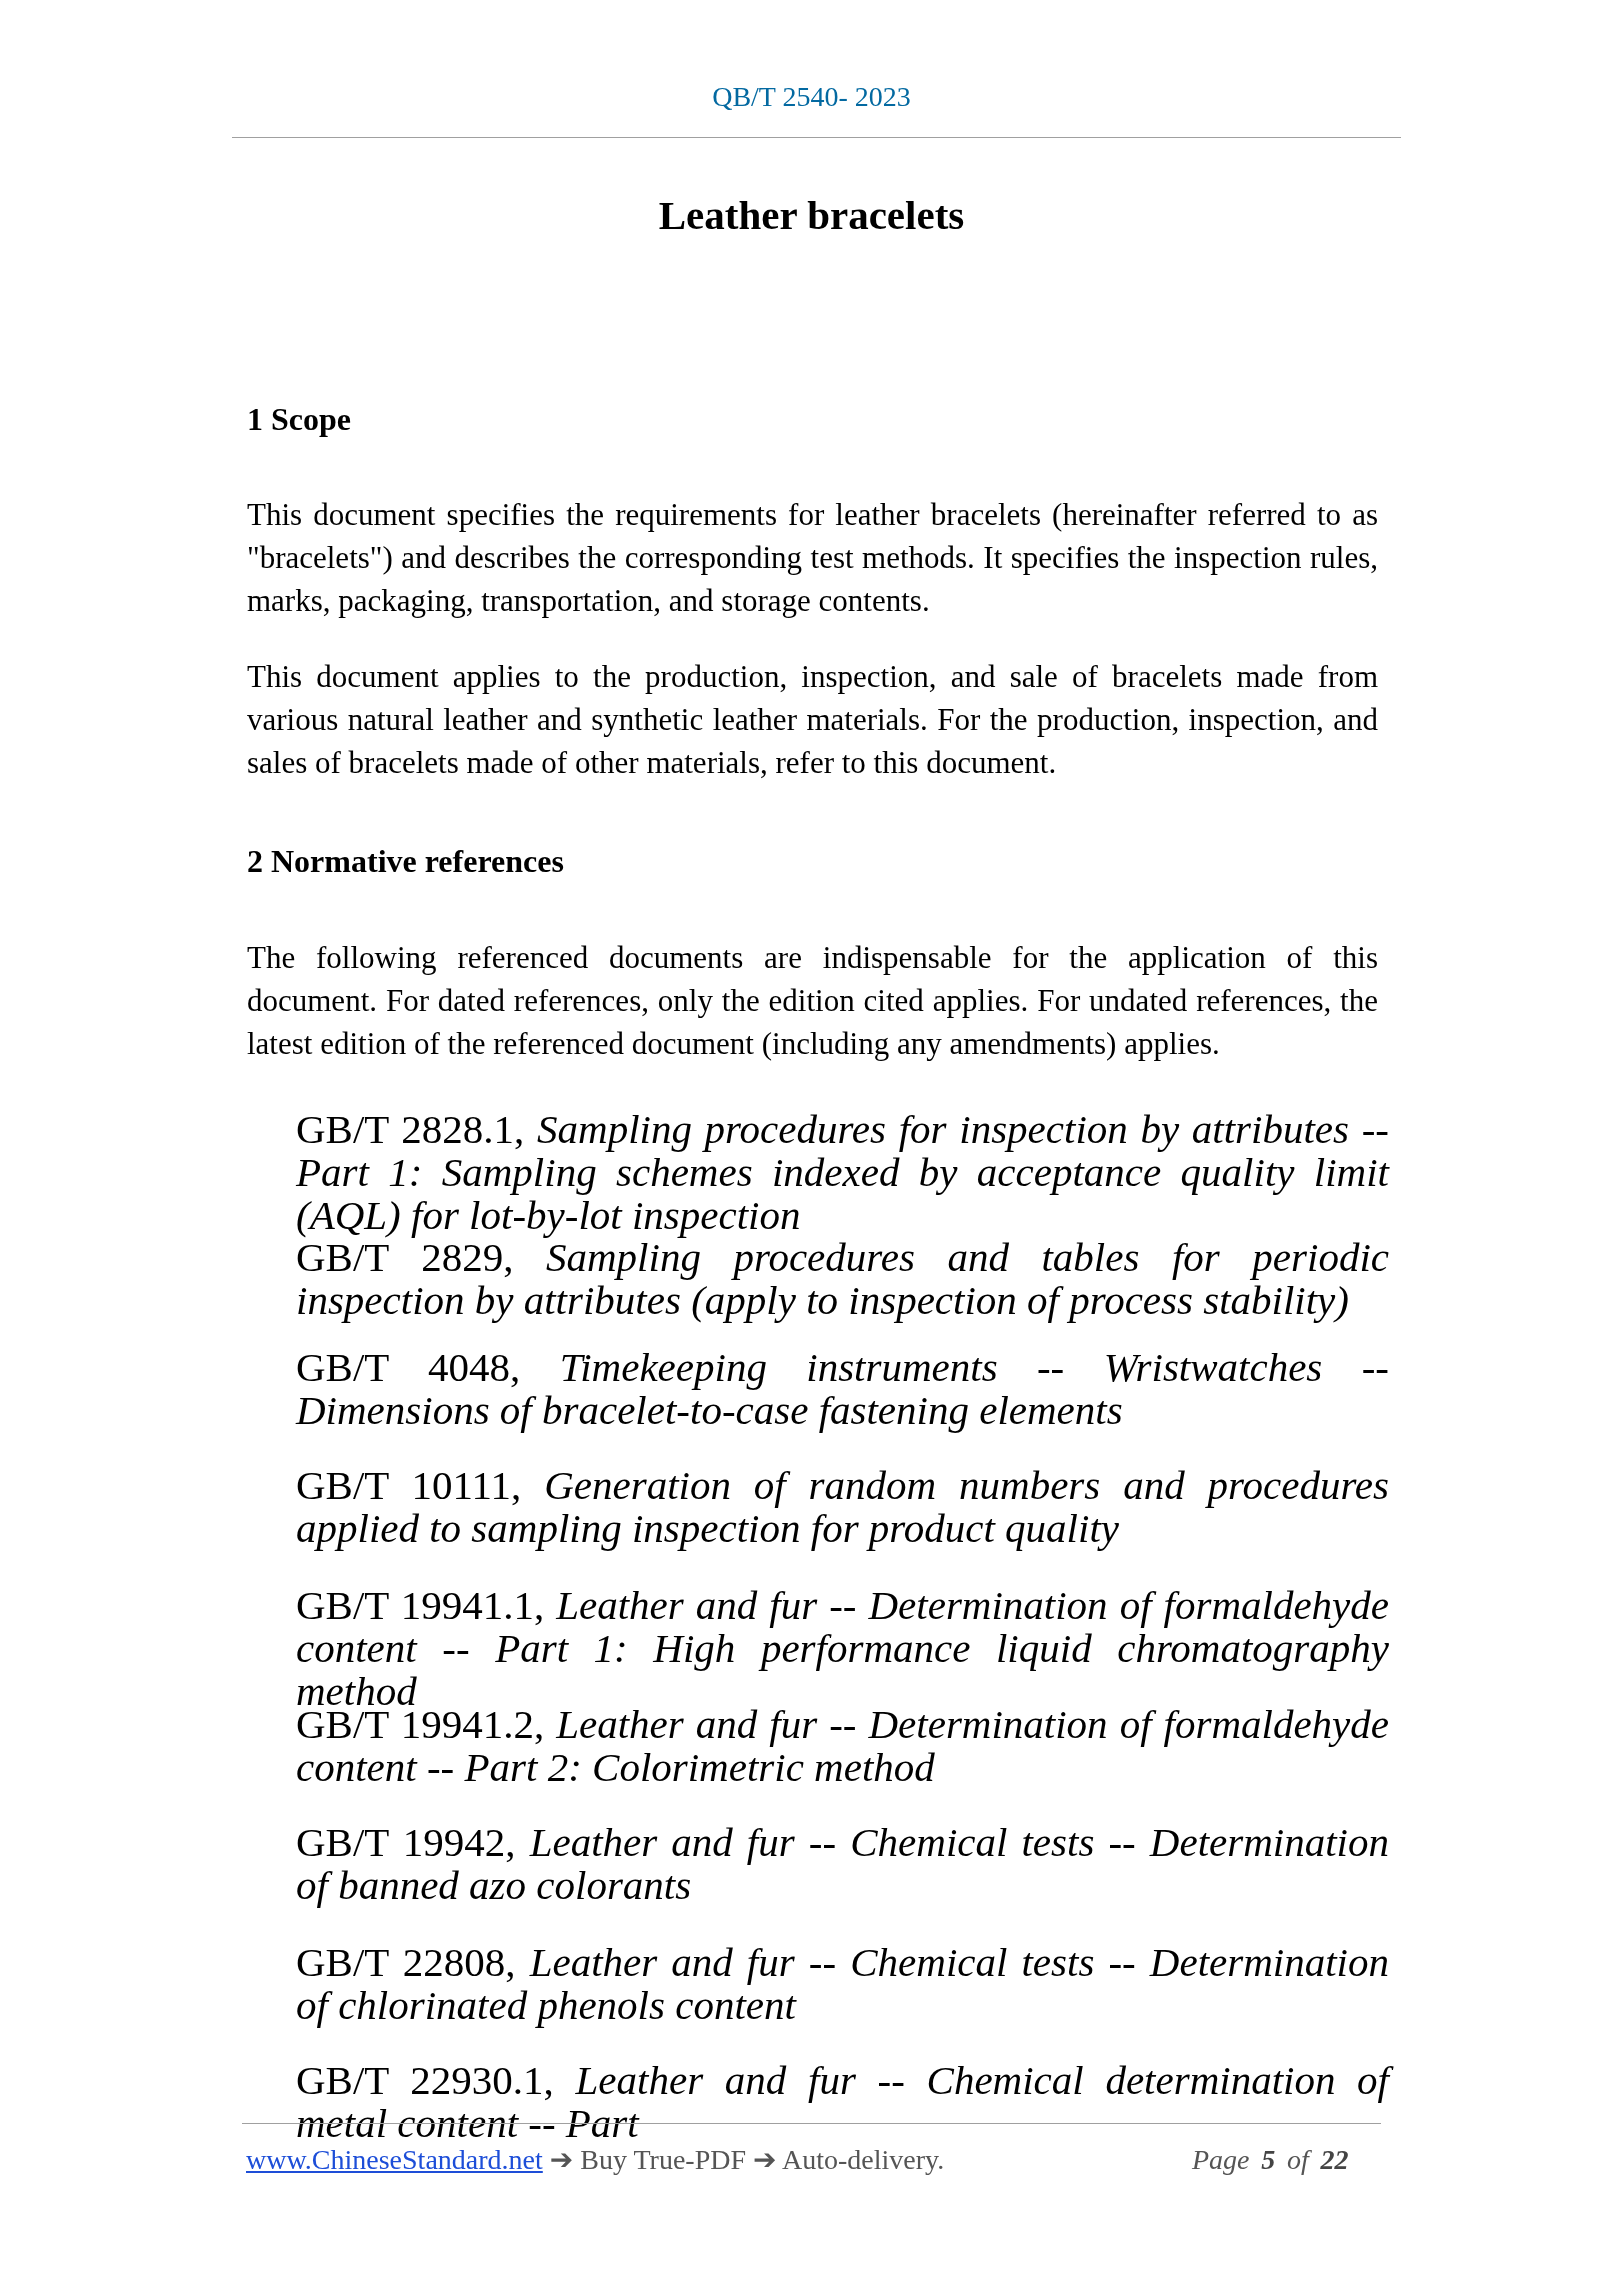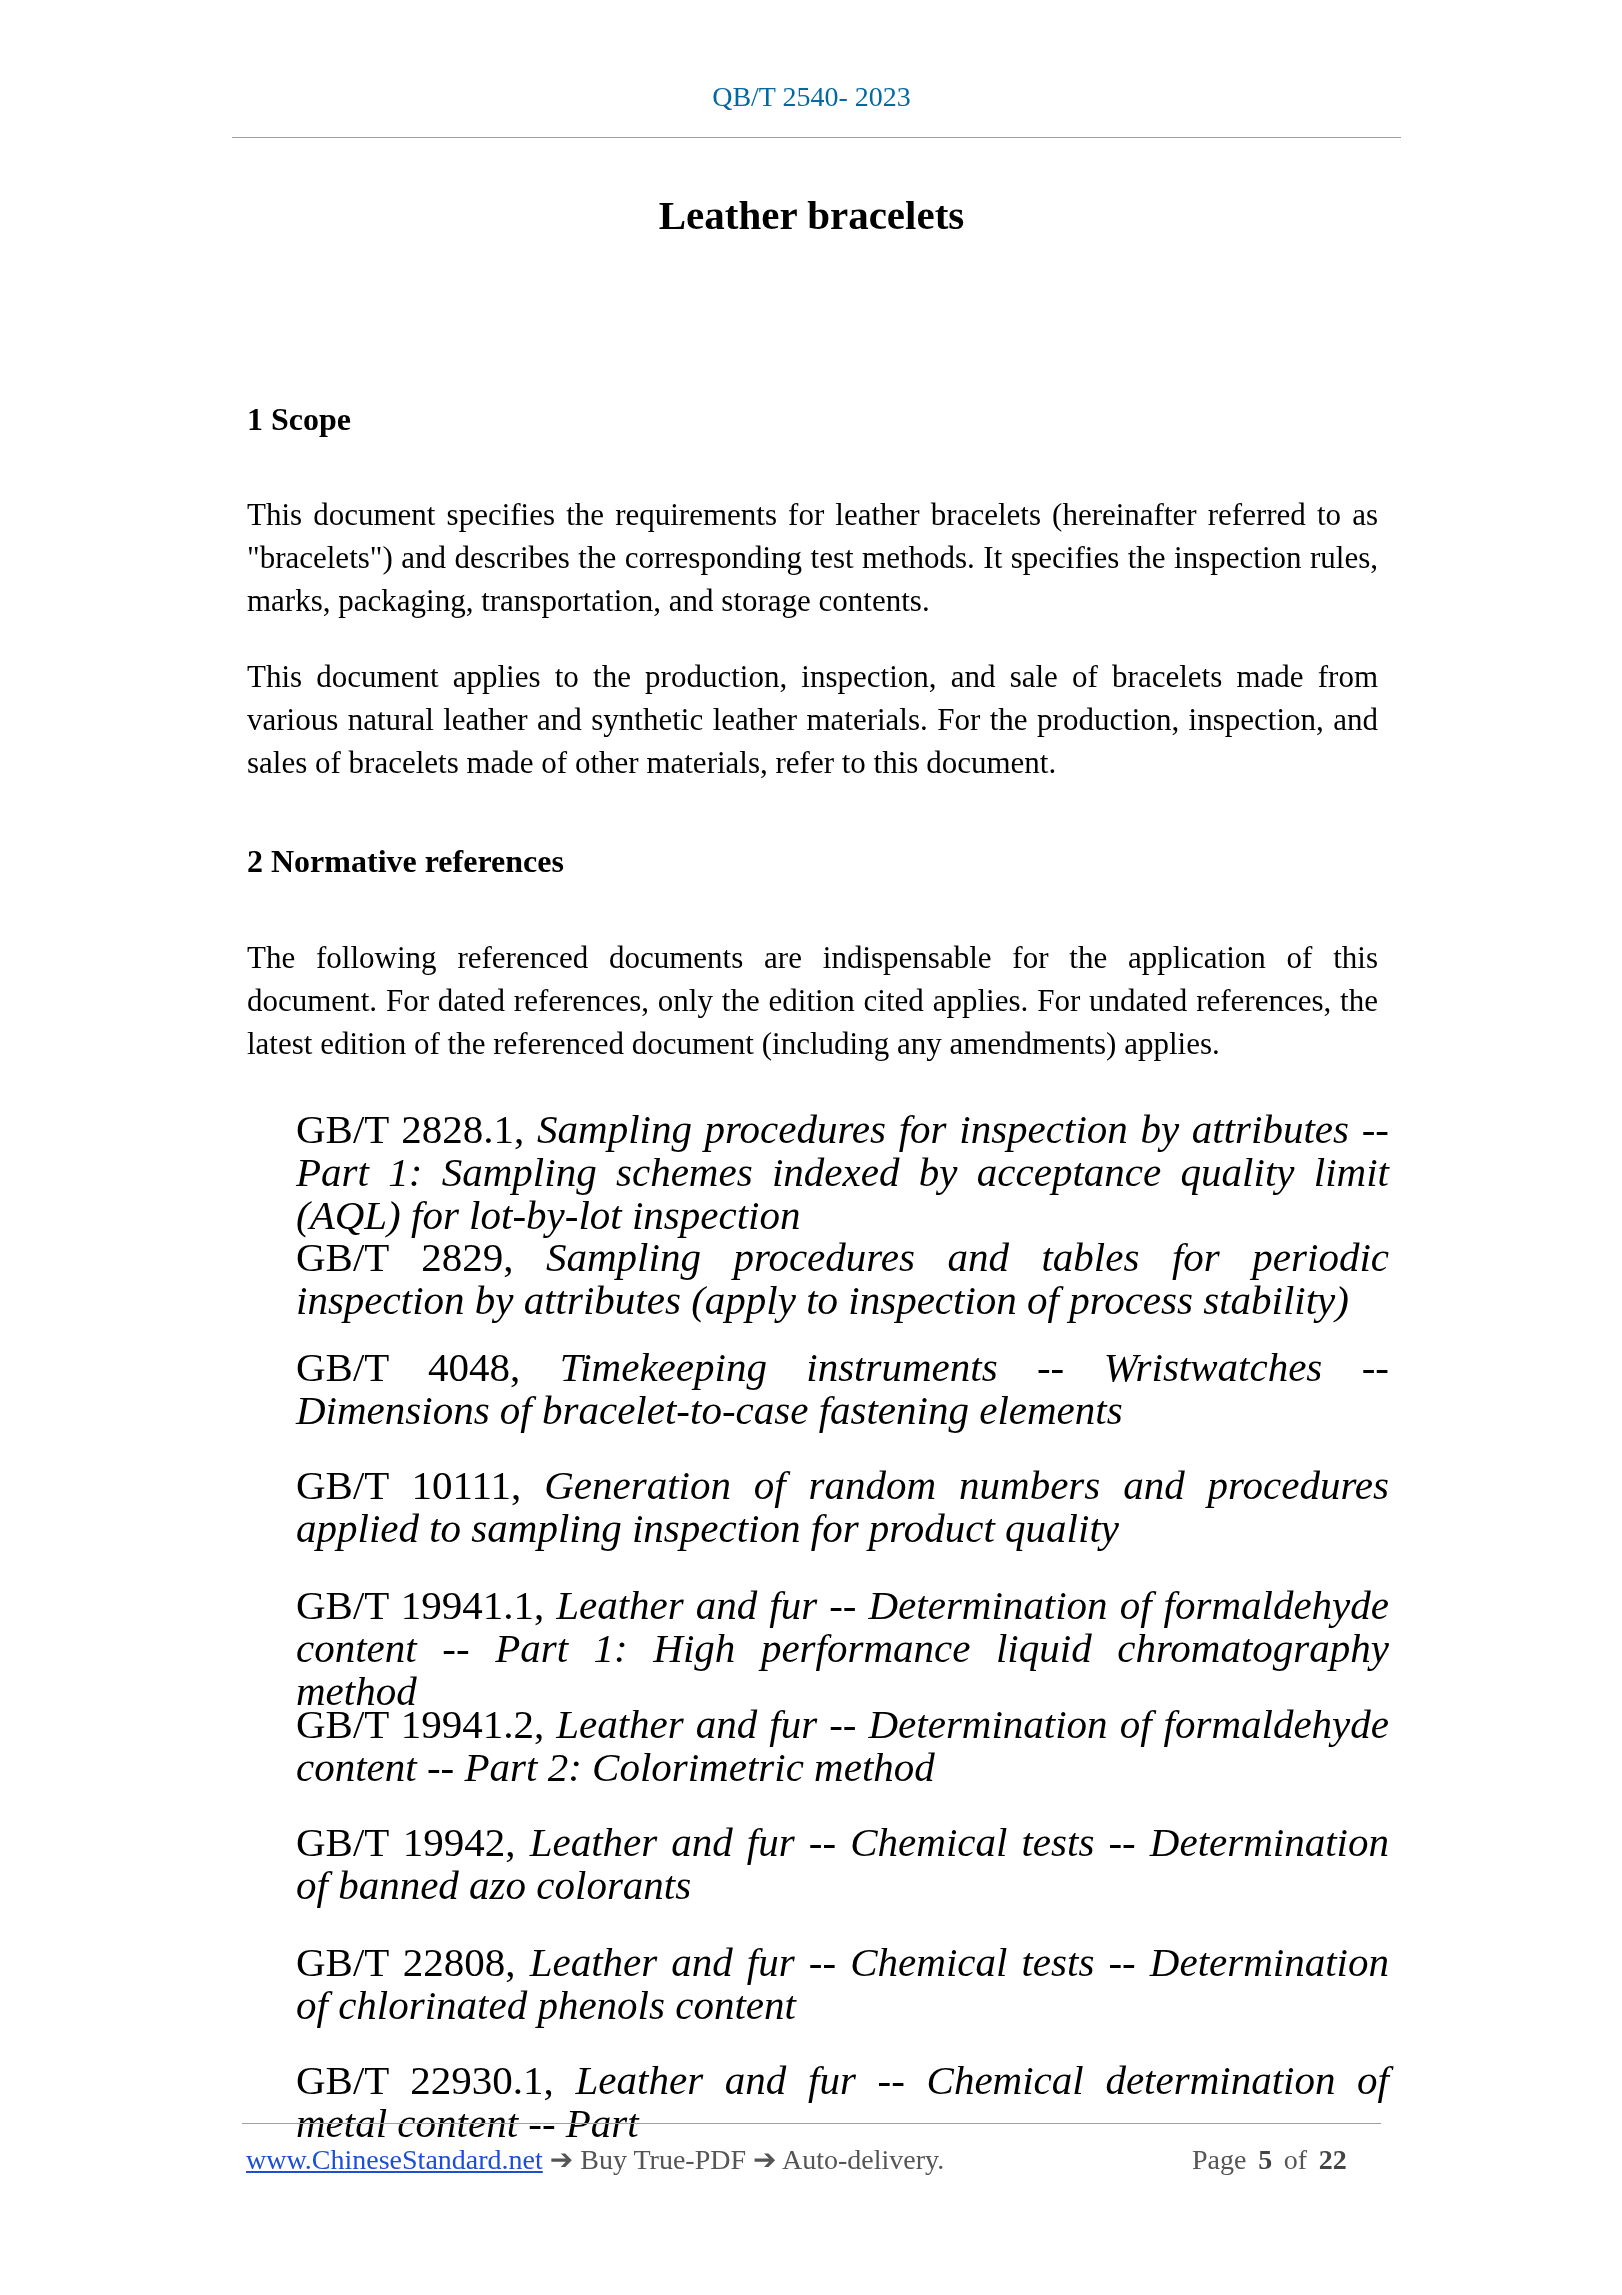--- a/index.html
+++ b/index.html
@@ -17,21 +17,21 @@
           text-align: justify; margin: 0; }
   .ref { position: absolute; left: 284px; width: 1093px; font-size: 41px; line-height: 43px;
          text-align: justify; margin: 12px; }
   .ref .title { font-style: italic; }
   .footer-rule { position: absolute; left: 242px; top: 2123px; width: 1139px; height: 0;
                  border-top: 1.7px solid #a0a0a0; }
   .footer-left { position: absolute; left: 246px; top: 2141px; font-size: 28px; color: #555555;
                  line-height: 37px; white-space: nowrap; }
   .footer-left a { color: #1d4ed8; text-decoration: underline; }
   .footer-right { position: absolute; left: 1192px; top: 2141px; font-size: 28px; color: #555555;
-                  line-height: 37px; white-space: nowrap; }
+                  line-height: 37px; white-space: nowrap; font-style: italic; }
   .footer-right b { color: #444; }
   .gap { display: inline-block; width: 11.7px; }
 </style>
 </head>
 <body>
 
 <div class="page-header">
   <span>QB/T 2540- 2023</span>
 </div>
 <div class="header-rule"></div>

